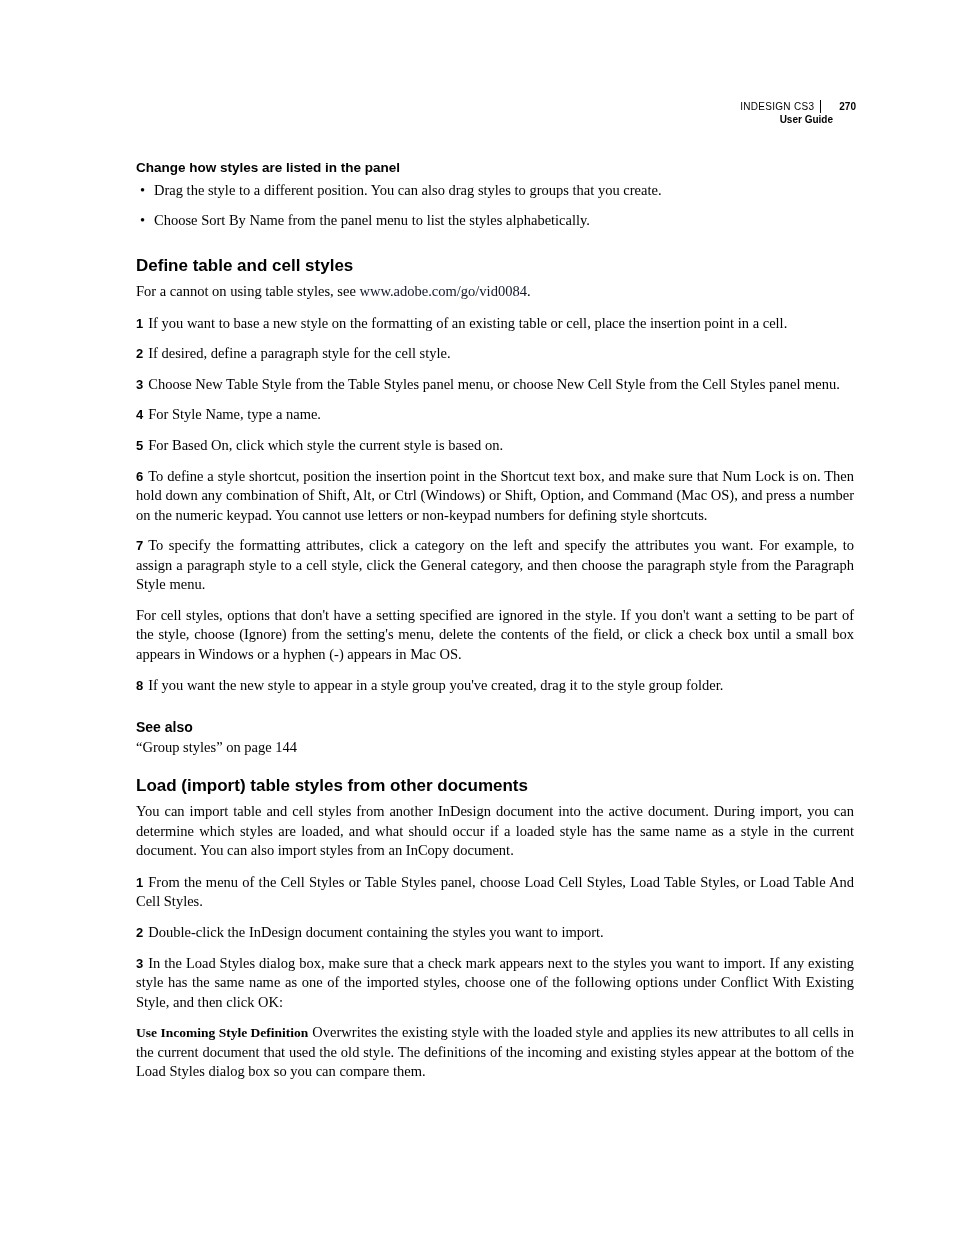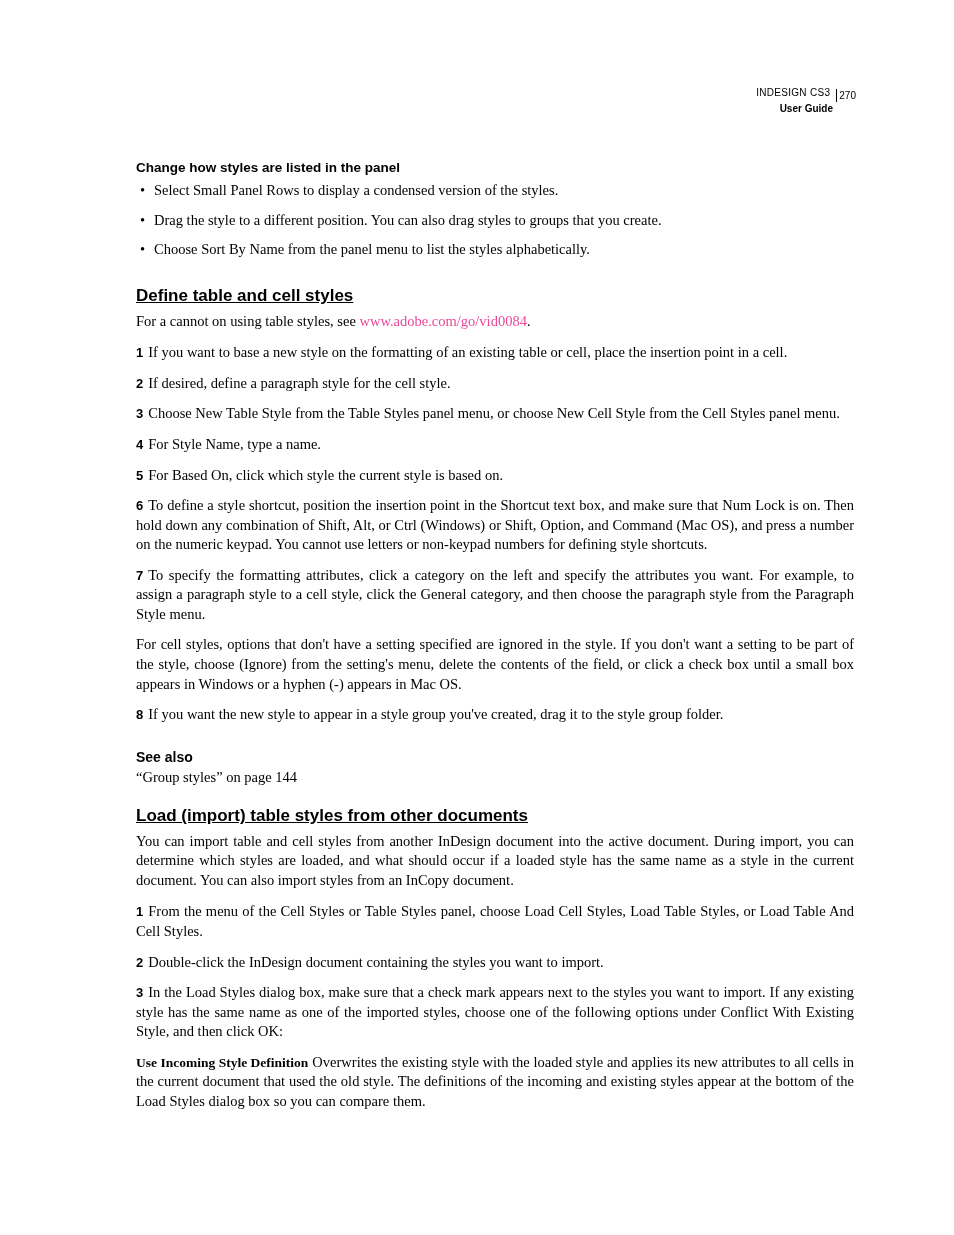--- a/index.html
+++ b/index.html
@@ -13,41 +13,40 @@
       width: 954px;
       height: 1235px;
       position: relative;
       color: #000;
     }
     .page {
       padding: 82px 100px 60px 136px;
     }
     .header {
       position: absolute;
-      top: 82px;
+      top: 100px;
       right: 98px;
       text-align: right;
       font-family: "Myriad Pro", "Helvetica Neue", Arial, sans-serif;
       font-size: 10px;
       line-height: 1.3;
     }
     .header-line1 {
       display: flex;
       align-items: center;
       justify-content: flex-end;
     }
     .header-product {
       letter-spacing: 0.3px;
       padding-right: 6px;
     }
     .header-pagenum {
-      font-weight: normal;
+      font-weight: bold;
       border-left: 1px solid #000;
-      padding-left: 2px;
-      margin-top: 7px;
+      padding-left: 18px;
     }
     .header-guide {
       font-weight: bold;
       padding-right: 23px;
     }
     .content {
       margin-top: 78px;
     }
     .subhead-bold {
       font-family: "Myriad Pro", "Helvetica Neue", Arial, sans-serif;
@@ -70,29 +69,28 @@
       content: "•";
       position: absolute;
       left: 4px;
       top: 0;
     }
     .h2 {
       font-family: "Myriad Pro", "Helvetica Neue", Arial, sans-serif;
       font-weight: bold;
       font-size: 17px;
       margin-bottom: 6px;
-      text-decoration: underline;
     }
     .body-para {
       font-size: 14.5px;
       line-height: 1.35;
       margin-bottom: 12px;
     }
     .link {
-      color: #ec4899;
+      color: #0f172a;
     }
     .num-list {
       list-style: none;
       margin-top: 10px;
     }
     .num-list li {
       font-size: 14.5px;
       line-height: 1.35;
       margin-bottom: 11px;
       position: relative;
@@ -143,21 +141,20 @@
       <span class="header-product">INDESIGN CS3</span>
       <span class="header-pagenum">270</span>
     </div>
     <div class="header-guide">User Guide</div>
   </div>
 
   <div class="content">
 
     <div class="subhead-bold">Change how styles are listed in the panel</div>
     <ul class="bullet-list">
-      <li>Select Small Panel Rows to display a condensed version of the styles.</li>
       <li>Drag the style to a different position. You can also drag styles to groups that you create.</li>
       <li>Choose Sort By Name from the panel menu to list the styles alphabetically.</li>
     </ul>
 
     <div class="h2">Define table and cell styles</div>
     <div class="body-para">
       <span>For a cannot on using table styles, see </span><span class="link">www.adobe.com/go/vid0084</span><span>.</span>
     </div>
 
     <ol class="num-list">

